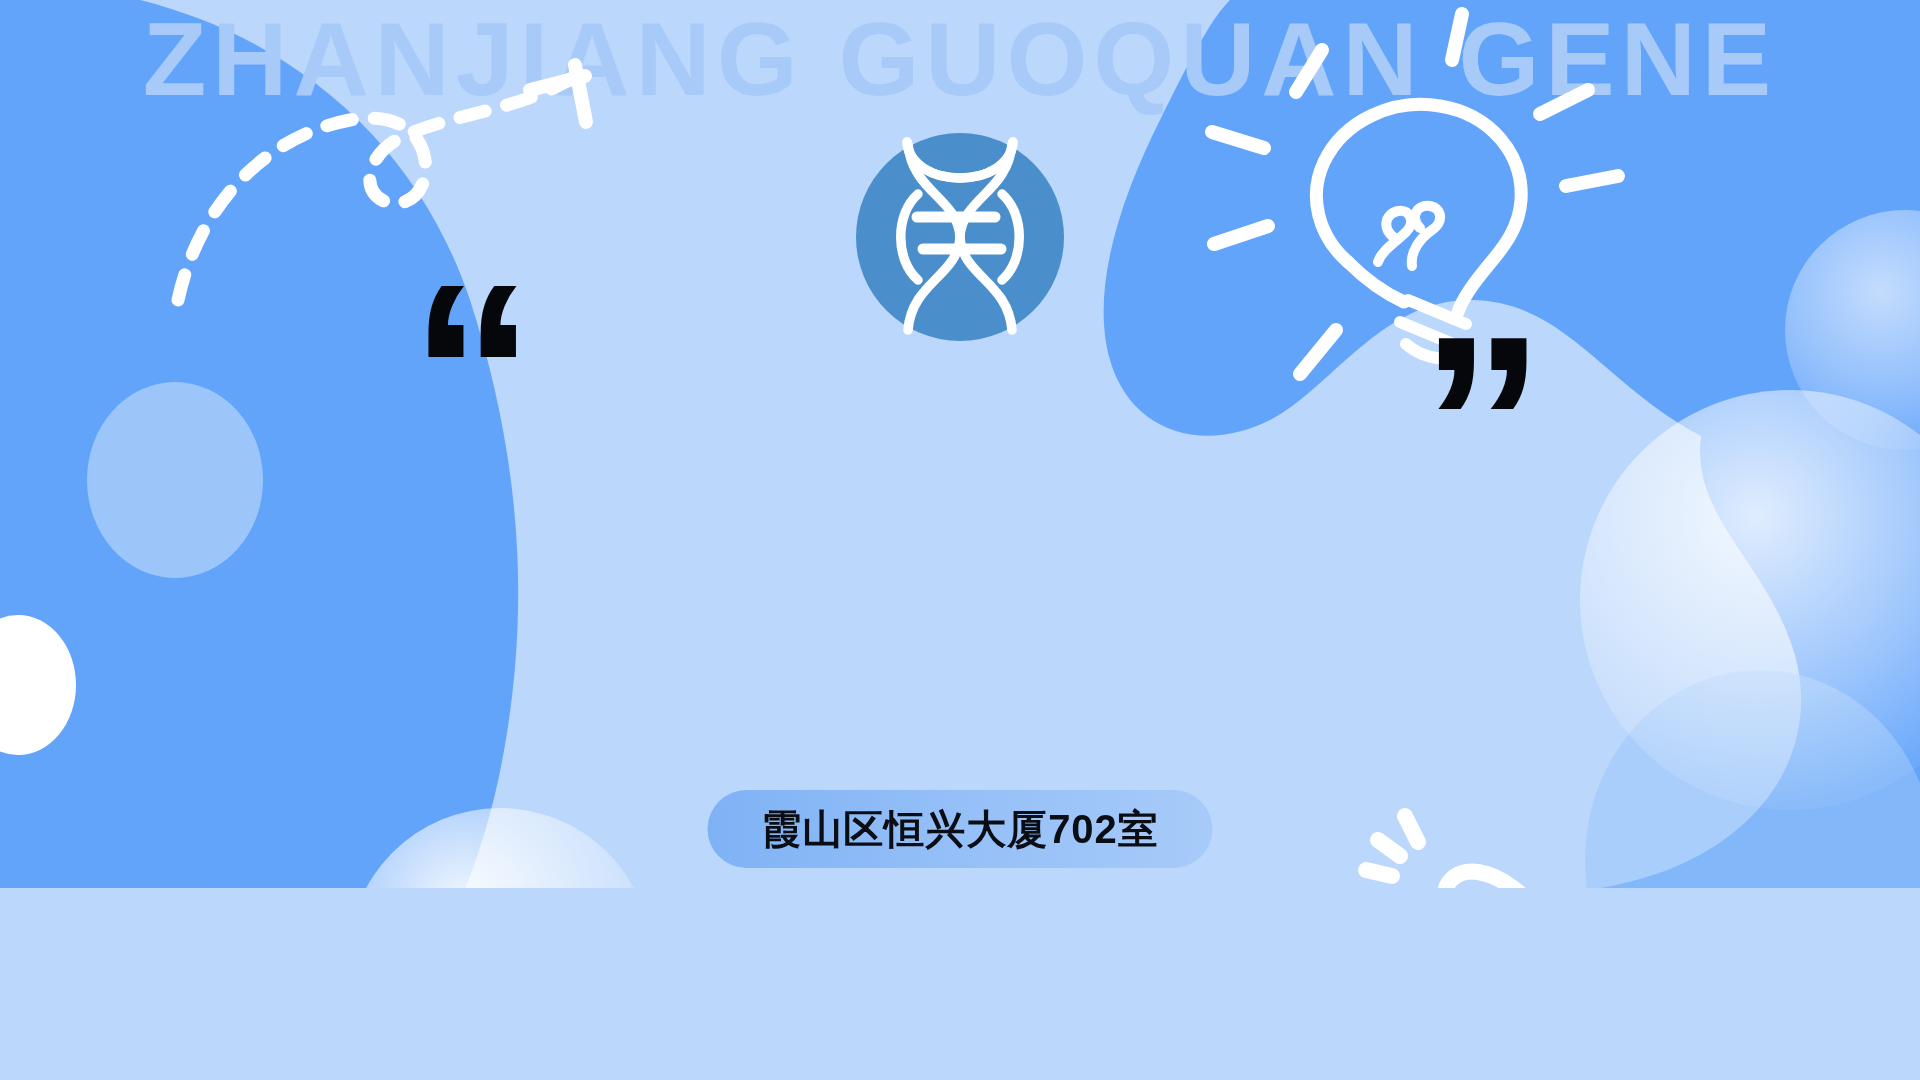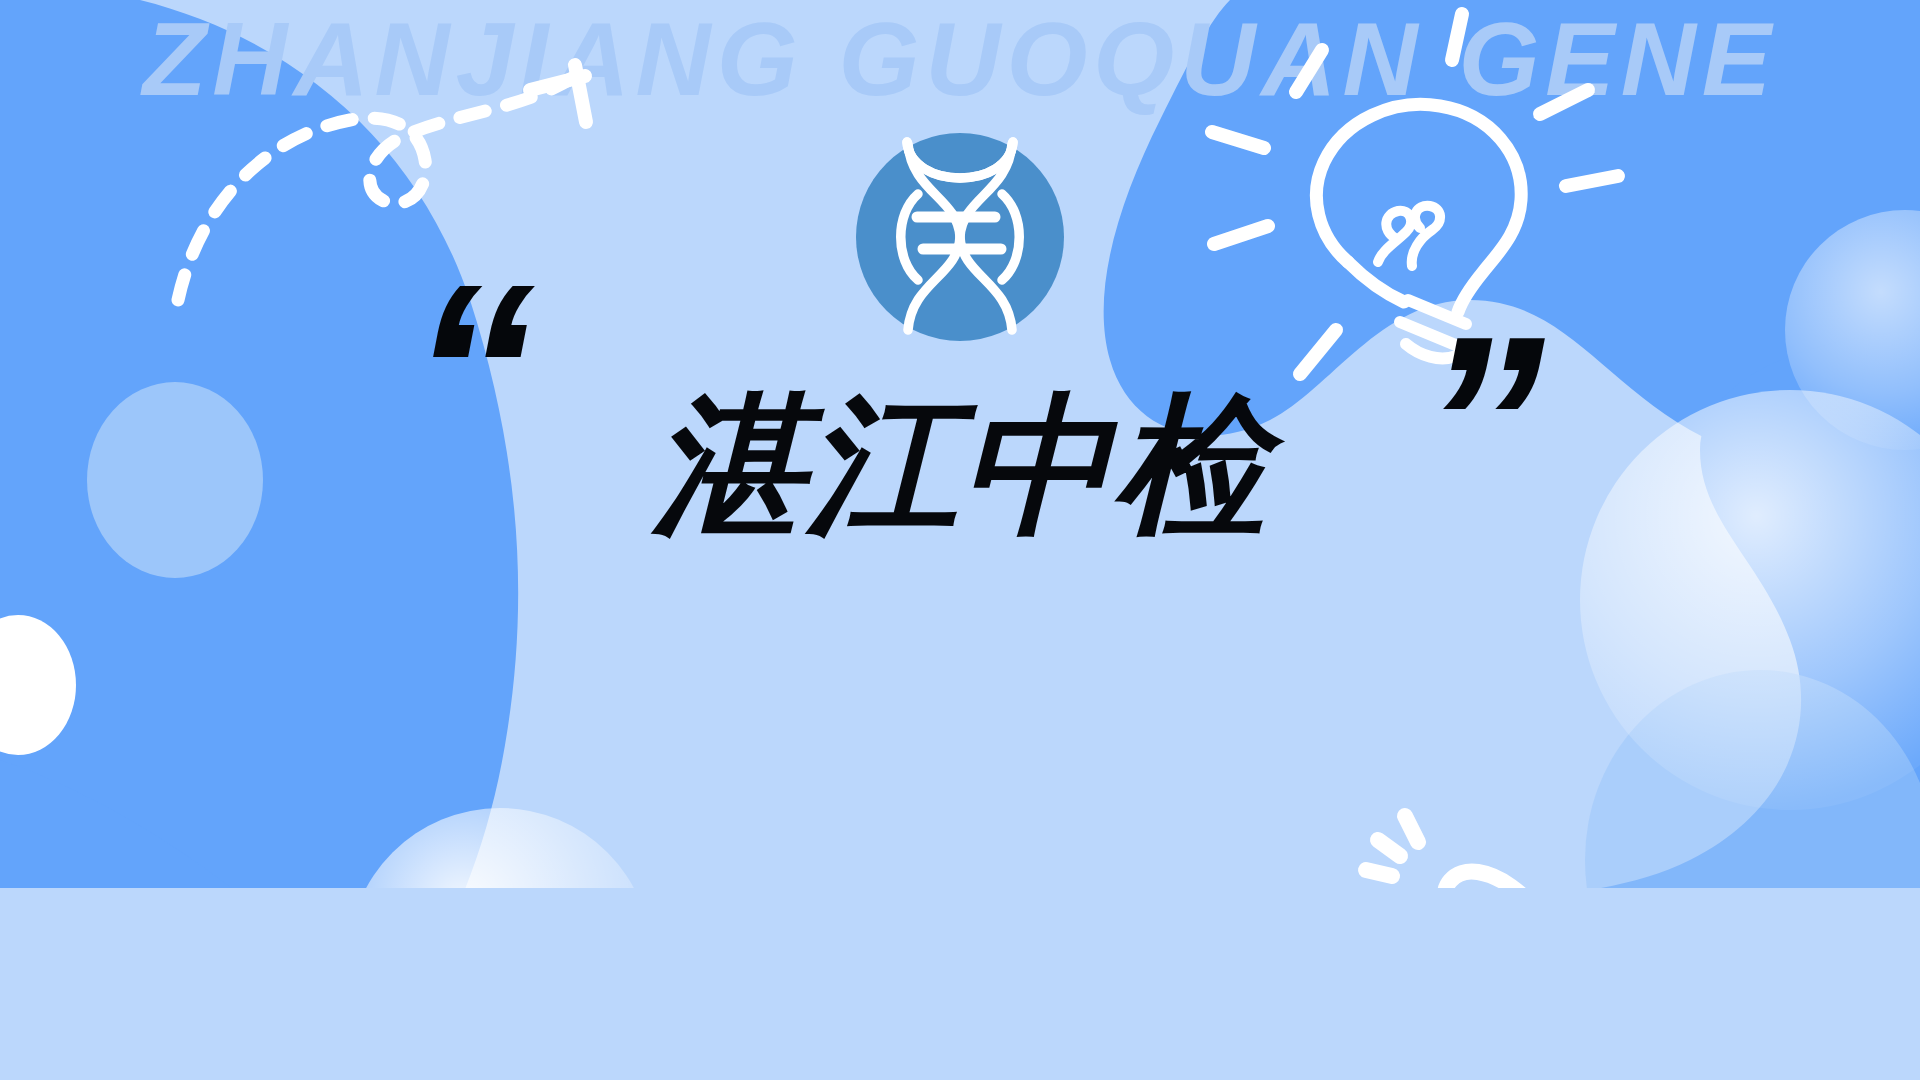--- a/index.html
+++ b/index.html
@@ -1,21 +1,21 @@
 <!DOCTYPE html>
 <html><head>
 <meta charset="utf-8">
 <style>
   html,body{margin:0;padding:0;}
   body{
     width:1920px;height:1080px;overflow:hidden;
     font-family:"Liberation Sans","DejaVu Sans",sans-serif;
     background:#bbd7fc;
   }
-  #stage{position:relative;width:1920px;height:888px;overflow:hidden;background:#be185d;font-style:italic;}
+  #stage{position:relative;width:1920px;height:888px;overflow:hidden;background:#be185d;}
   #bg{position:absolute;inset:0;width:1920px;height:1080px;}
   #deco{position:absolute;inset:0;width:1920px;height:1080px;}
 
   
   .watermark{
     position:absolute;left:0;top:-6px;width:1920px;
     text-align:center;
     font-size:104px;
     font-weight:700;
     letter-spacing:6px;
@@ -233,17 +233,19 @@
         <path d="M62,85 L140,85" stroke-width="11"></path>
         <path d="M68,117 L146,117" stroke-width="11"></path>
       </g>
     </svg>
   </div>
 
   <div class="quote quote-open">“</div>
   <div class="quote quote-close">”</div>
 
   <div class="title-block">
-    <div class="title-line">湛江中检</div>
   </div>
 
+  <div class="pill">
+    <span class="pill-text">霞山区恒兴大厦702室</span>
+  </div>
 
 </div>
 
 </body></html>

